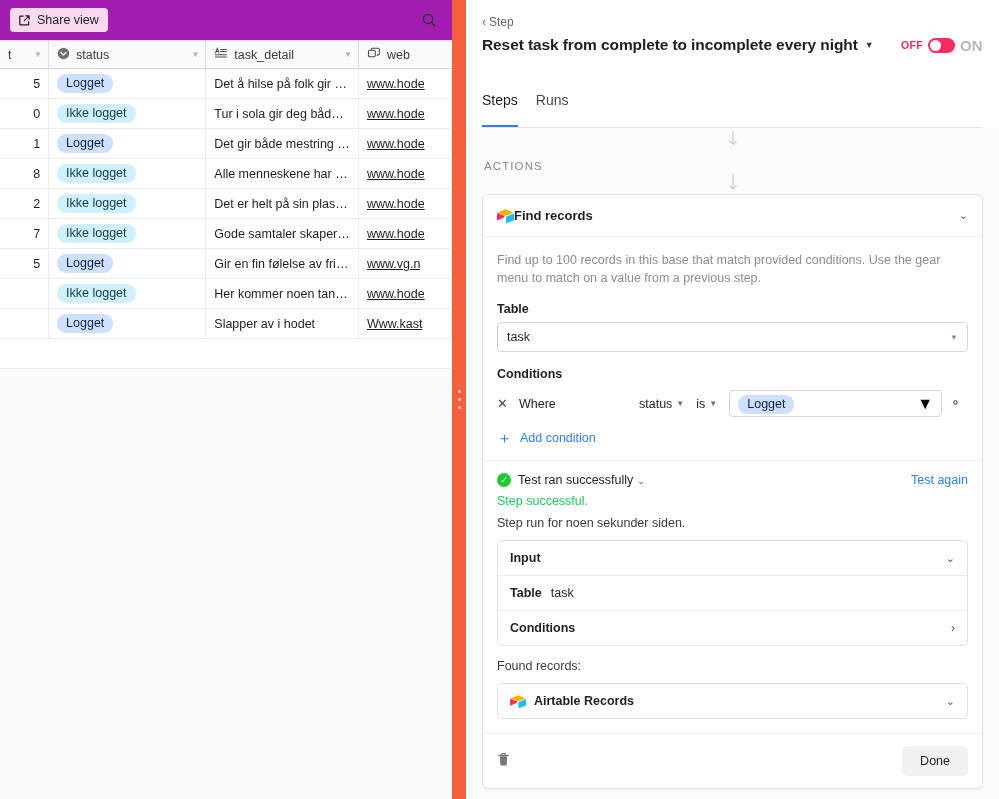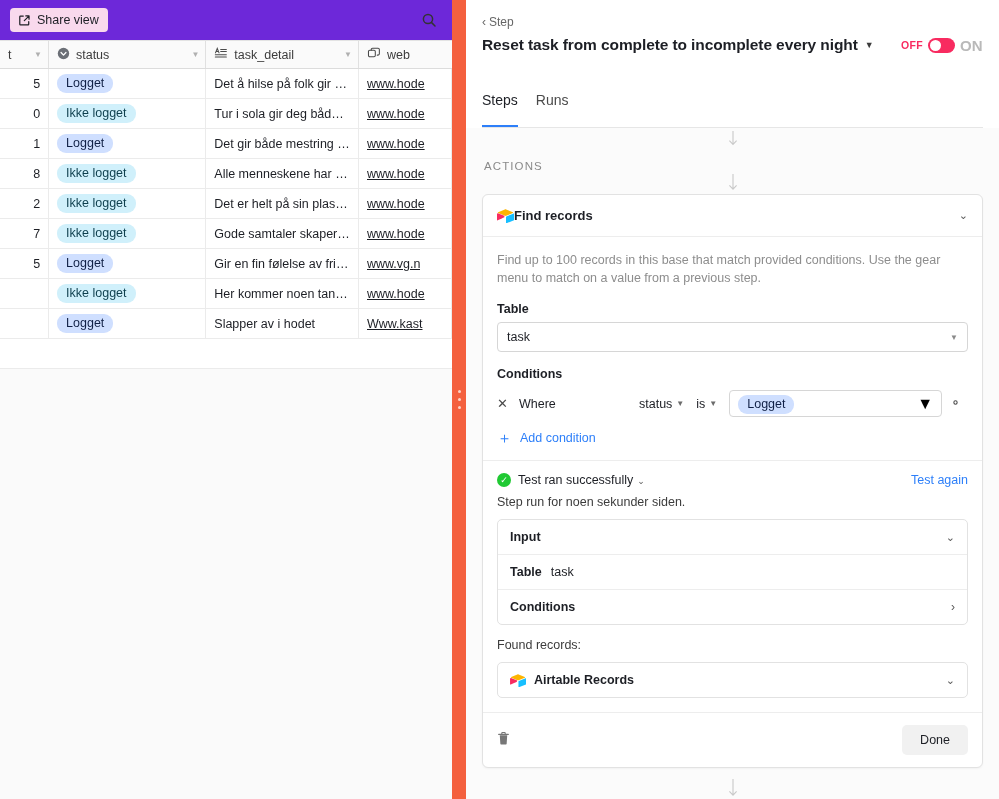--- a/index.html
+++ b/index.html
@@ -14,21 +14,21 @@
 
   
   .grid-pane {
     position: relative;
     width: 452px; height: 799px;
     background: #ffffff;
     overflow: hidden;
   }
   .grid-toolbar {
     height: 41px; display: flex; align-items: center;
-    padding: 0 12px 0 10px; background: #6d28d9;
+    padding: 0 12px 0 10px; background: #a21caf;
     border-bottom: 1px solid #e3e3e3;
   }
   .share-btn {
     display: inline-flex; align-items: center; gap: 6px;
     background: #f9d9ed; color: #1d1f25;
     border-radius: 4px; padding: 5px 9px 5px 8px;
     font-size: 12.5px; font-weight: 500; cursor: pointer;
   }
   .share-btn svg { display: block; }
   .toolbar-spacer { flex: 1; }
@@ -478,20 +478,21 @@
       <div class="card-sep"></div>
 
       <div class="test-sec">
         <div class="test-top">
           <span class="ok-circle">✓</span>
           <span class="test-label">
             <span>Test ran successfully</span><span class="sc">⌄</span>
           </span>
           <span class="test-again">Test again</span>
         </div>
+        <div class="step-ok">Step successful.</div>
         <div class="step-run">Step run for noen sekunder siden.</div>
 
         <div class="subcard">
           <div class="sc-head">
             <span class="sct">Input</span>
             <span class="chev">⌄</span>
           </div>
           <div class="sc-row">
             <span class="k">Table</span>
             <span class="v">task</span>

